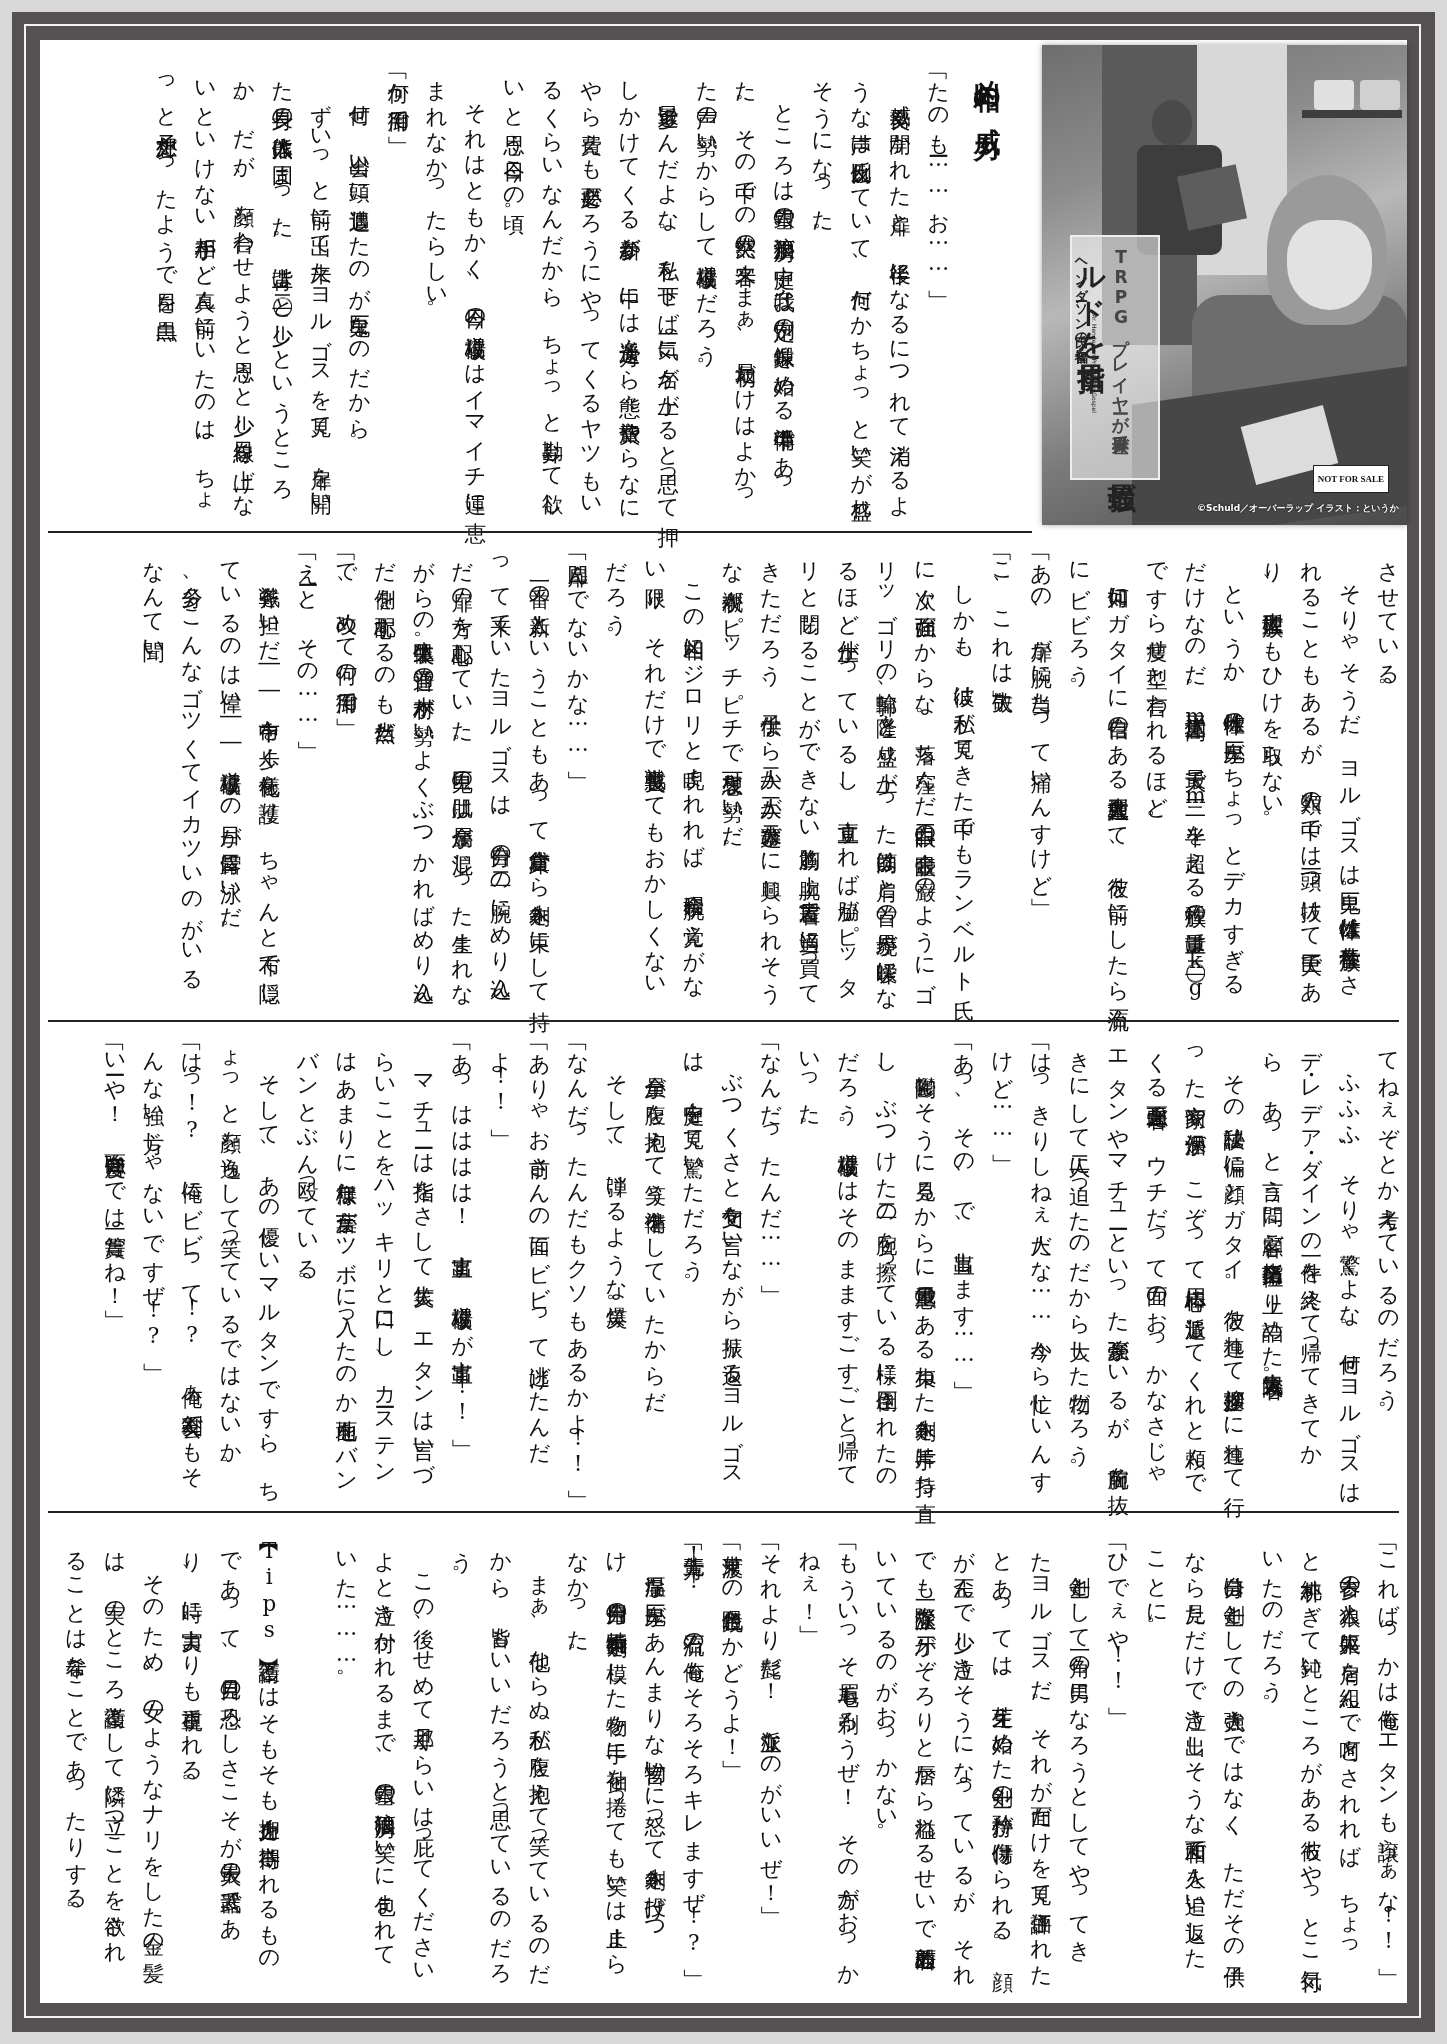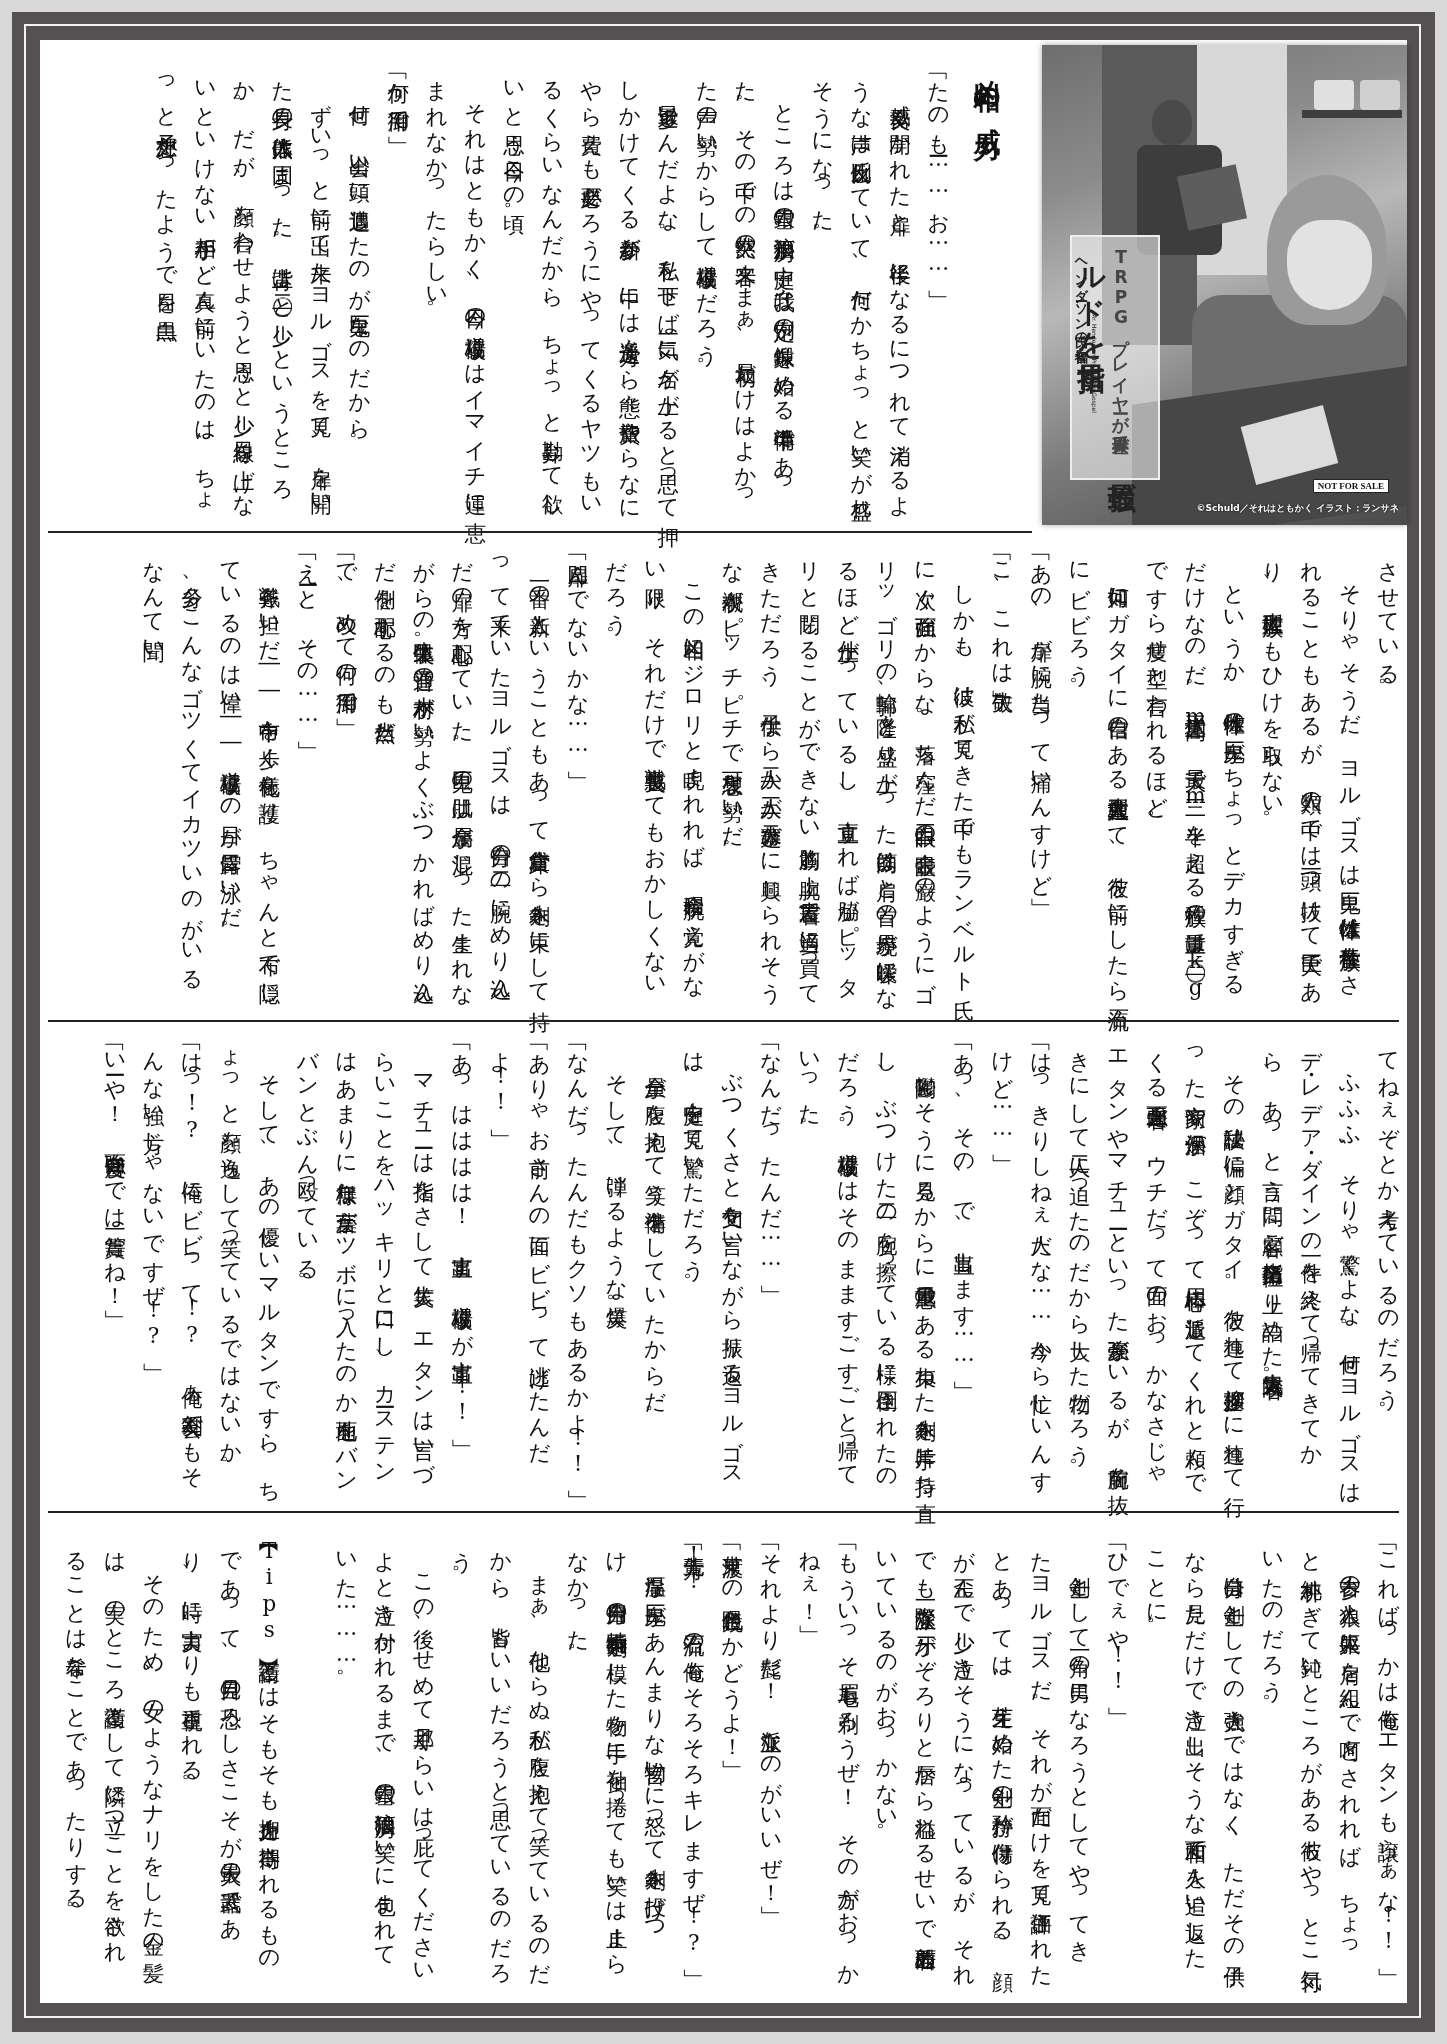--- a/index.html
+++ b/index.html
@@ -84,21 +84,21 @@
     font-size: 13px; font-weight: bold; color: #222;
   }
   .illus .logo-en {
     position:absolute; left:49px; top:268px;
     writing-mode: vertical-rl;
     font-family: "DejaVu Sans", "Liberation Sans", sans-serif;
     font-size: 6px; color: #222;
   }
   .illus .nfs {
     position:absolute; right:18px; bottom:32px;
-    background:#fff; border:1px solid #222; padding:1px 4px;
+    background:#fff; border:1px solid #222; padding:8px 4px;
     font-family: "Liberation Serif", serif; font-size: 9px; font-weight: bold; color: #111;
   }
   .illus .credit {
     position:absolute; right:8px; bottom:10px;
     font-family: "DejaVu Sans", "Liberation Sans", sans-serif;
     font-size: 9px; font-weight: bold; color: #fff; text-shadow: 0 0 2px #000;
   }
 </style>
 </head>
 <body>
@@ -134,21 +134,21 @@
       <div class="table"></div>
       <div class="paper"></div>
       <div class="logo"></div>
       <div class="logo-main">
         <span class="l1">TRPGプレイヤーが異世界で</span>
         <span class="l2">最強ビルドを目指す</span>
       </div>
       <div class="logo-en">Mr. Henderson Preach the Gospel</div>
       <div class="logo-sub">ヘンダーソン氏の福音を</div>
       <div class="nfs">NOT FOR SALE</div>
-      <div class="credit">©Schuld／それはともかく イラスト：ランサネ</div>
+      <div class="credit">©Schuld／オーバーラップ イラスト：というか</div>
     </div>
 
     <div class="sep" style="left:8px;width:984px;top:491px;"></div>
   </div>
 
   <div class="band" style="top:493px;height:490px;">
     <div class="vtext" style="right:0px;top:14px;height:458px;width:1340px;">させている。
 　そりゃそうだ。ヨルゴスは巨鬼。雄性体は奉仕種族とされることもあるが、人類の中では頭一つ抜けて巨大であり、大型種族にもひけを取らない。
 　というか、雌性体の巨鬼がちょっとデカすぎるだけなのだ。平均体高三m、最大で三m半を超える種族の重量は二〇〇kgですら痩せ型と言われるほど。
 　如何にガタイに自信のある大型亜人種とて、彼を前にしたら流石にビビろう。

